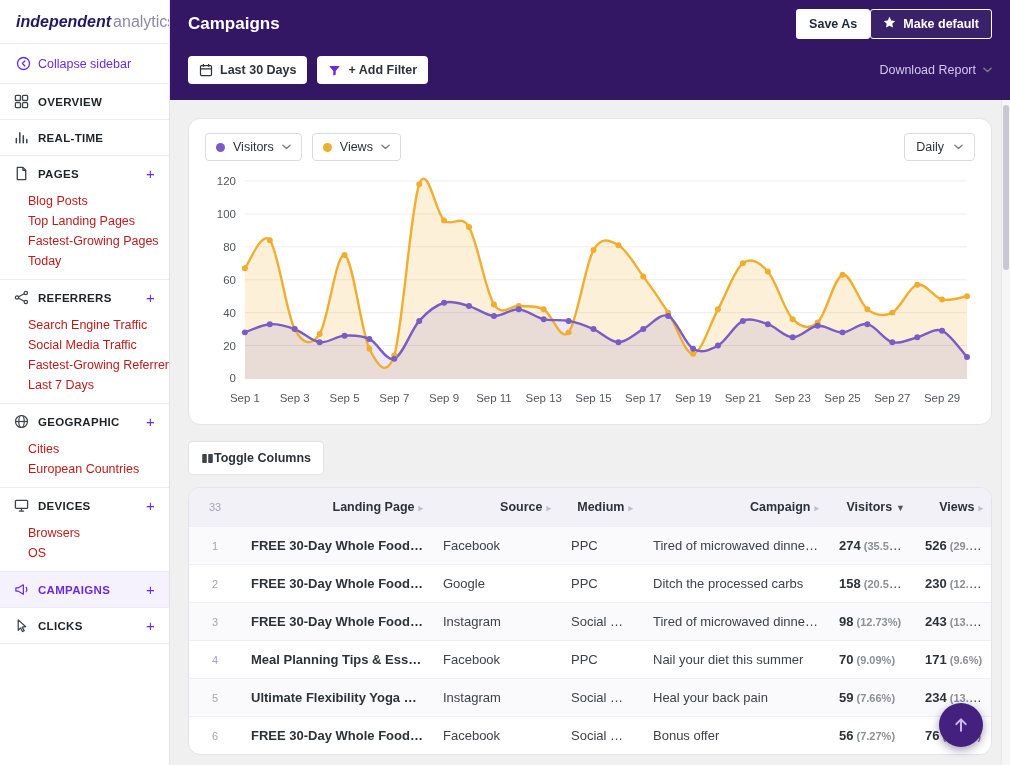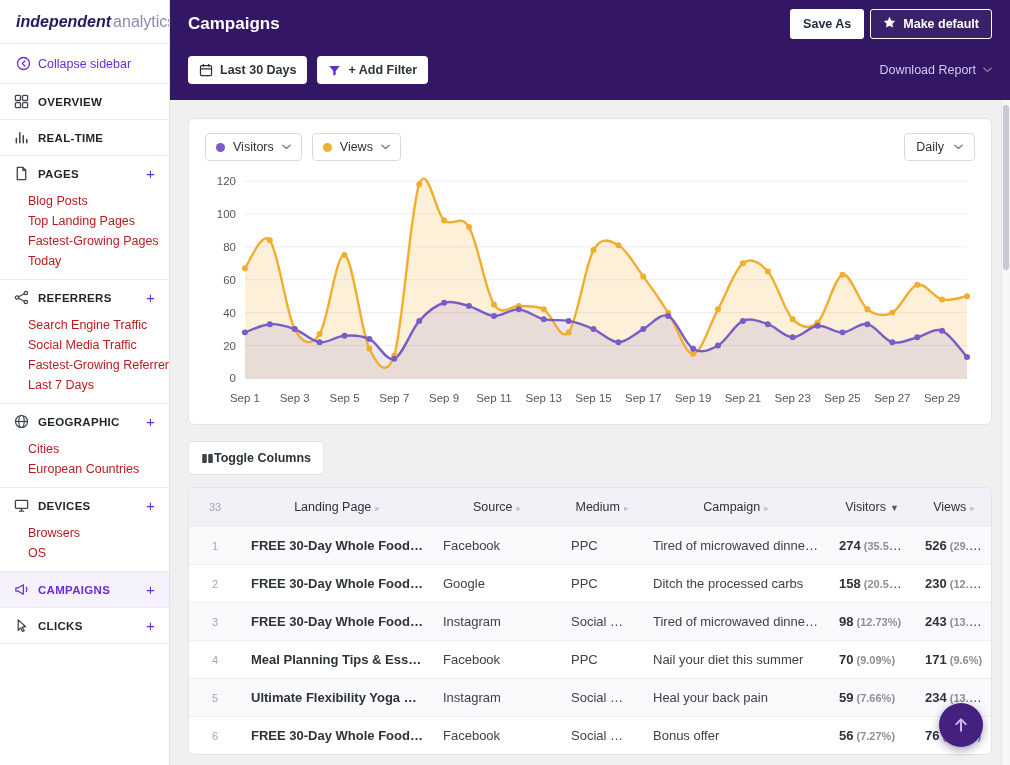--- a/index.html
+++ b/index.html
@@ -24,33 +24,33 @@
   .nav-section.active .nav-section-header .icon { color:#6c2bd9; }
   .nav-section-header .plus { margin-left:auto; color:#6c2bd9; font-size:15px; font-weight:normal; line-height:1; }
   .nav-sub { padding:0 10px 8px 28px; }
   .nav-sub-item { padding:3px 0; font-size:12.5px; color:#b91c1c; cursor:pointer; white-space:nowrap; }
   .divider { height:1px; background:#edebf3; }
 
   
   main { flex:1; display:flex; flex-direction:column; min-width:0; }
   .topbar { background:#331764; height:48px; display:flex; align-items:center; padding:0 18px; }
   .topbar h1 { margin:0; font-size:17px; color:#fff; font-weight:bold; }
-  .topbar-actions { margin-left:auto; display:flex; gap:6px;border-radius:11px; }
+  .topbar-actions { margin-left:auto; display:flex; gap:0;border-radius:11px; }
   .btn-white { background:#fff; border:none; border-radius:3px; padding:7px 13px; font-size:12.5px;
     font-weight:bold; color:#1d2939; cursor:pointer; font-family:inherit; }
   .btn-outline { background:rgba(255,255,255,.04); border:1px solid #fff; border-radius:3px; padding:6px 12px;
     font-size:12.5px; font-weight:bold; color:#fff; display:flex; align-items:center; gap:7px; cursor:pointer; font-family:inherit; }
   .toolbar { background:#331764; padding:8px 18px 16px; display:flex; gap:10px; }
   .pill { background:#fff; border-radius:4px; padding:7px 11px; display:flex; align-items:center; gap:7px;
     font-size:12.5px; color:#2c3338; font-weight:bold; cursor:pointer; border:none; font-family:inherit; }
   .pill .funnel { color:#6c2bd9; display:flex; }
   .download { margin-left:auto; color:#d4c8f1; font-size:12.5px; display:flex; gap:7px; align-items:center; cursor:pointer; }
 
   .content { flex:1; padding:18px; overflow:hidden; }
-  .card { background:#fff; border:1px solid #e4e2ec; border-radius:6px; }
+  .card { background:#fff; border:1px solid #e4e2ec; border-radius:12px; }
 
   
   .chart-card { padding:14px 16px 6px; }
   .chart-header { display:flex; align-items:center; gap:10px; margin-bottom:6px; }
   .chip { display:flex; align-items:center; gap:8px; border:1px solid #ddd8e7; border-radius:4px;
     padding:6px 10px; font-size:12.5px; color:#2c3338; background:#fff; cursor:pointer; }
   .chip .chev, .select .chev, .download .chev { color:#7c7f86; display:flex; }
   .dot { width:9px; height:9px; border-radius:50%; }
   .select { margin-left:auto; border:1px solid #ddd8e7; border-radius:4px; padding:6px 11px;
     font-size:12.5px; display:flex; gap:10px; align-items:center; cursor:pointer; background:#fff; }
@@ -58,22 +58,22 @@
   #chart-svg text { font-family:"Liberation Sans", sans-serif; }
   .ytick, .xtick { font-size:11.5px; fill:#50575e; }
 
   
   .btn-toggle { margin:16px 0 12px; background:#fff; border:1px solid #e4e2ec; border-radius:4px;
     padding:9px 12px; font-size:12.5px; font-weight:bold; color:#2c3338; display:inline-flex;
     gap:0; align-items:center; cursor:pointer; font-family:inherit; }
   .btn-toggle .icon { color:#3c434a; display:flex; }
   .table-card { overflow:hidden; }
   table { width:100%; border-collapse:collapse; table-layout:fixed; font-size:13px; }
-  thead th { background:#f3f1f8; text-align:center; padding:12px 10px; font-size:12.5px; color:#2c3338;
-    font-weight:normal; white-space:nowrap; cursor:pointer; }
+  thead th { background:#f3f1f8; text-align:right; padding:12px 10px; font-size:12.5px; color:#2c3338;
+    font-weight:bold; white-space:nowrap; cursor:pointer; }
   thead th.num { color:#a7a2b8; font-size:11px; font-weight:normal; text-align:center; cursor:default; }
   .sort-hint { color:#c3bdd2; font-size:9px; margin-left:4px; }
   .sorted { color:#50575e; font-size:9px; margin-left:4px; }
   tbody td { padding:11px 10px; color:#3c434a; border-top:1px solid #f0eef5; white-space:nowrap;
     overflow:hidden; text-overflow:ellipsis; }
   tbody tr:nth-child(odd) { background:#faf9fc; }
   td.row-num { color:#a7a2b8; font-size:11px; text-align:center; }
   td.lp { font-weight:bold; color:#2c3338; }
   .pct { color:#8c8f94; font-size:11px; font-weight:bold; }
   td strong { font-weight:bold; color:#2c3338; }

